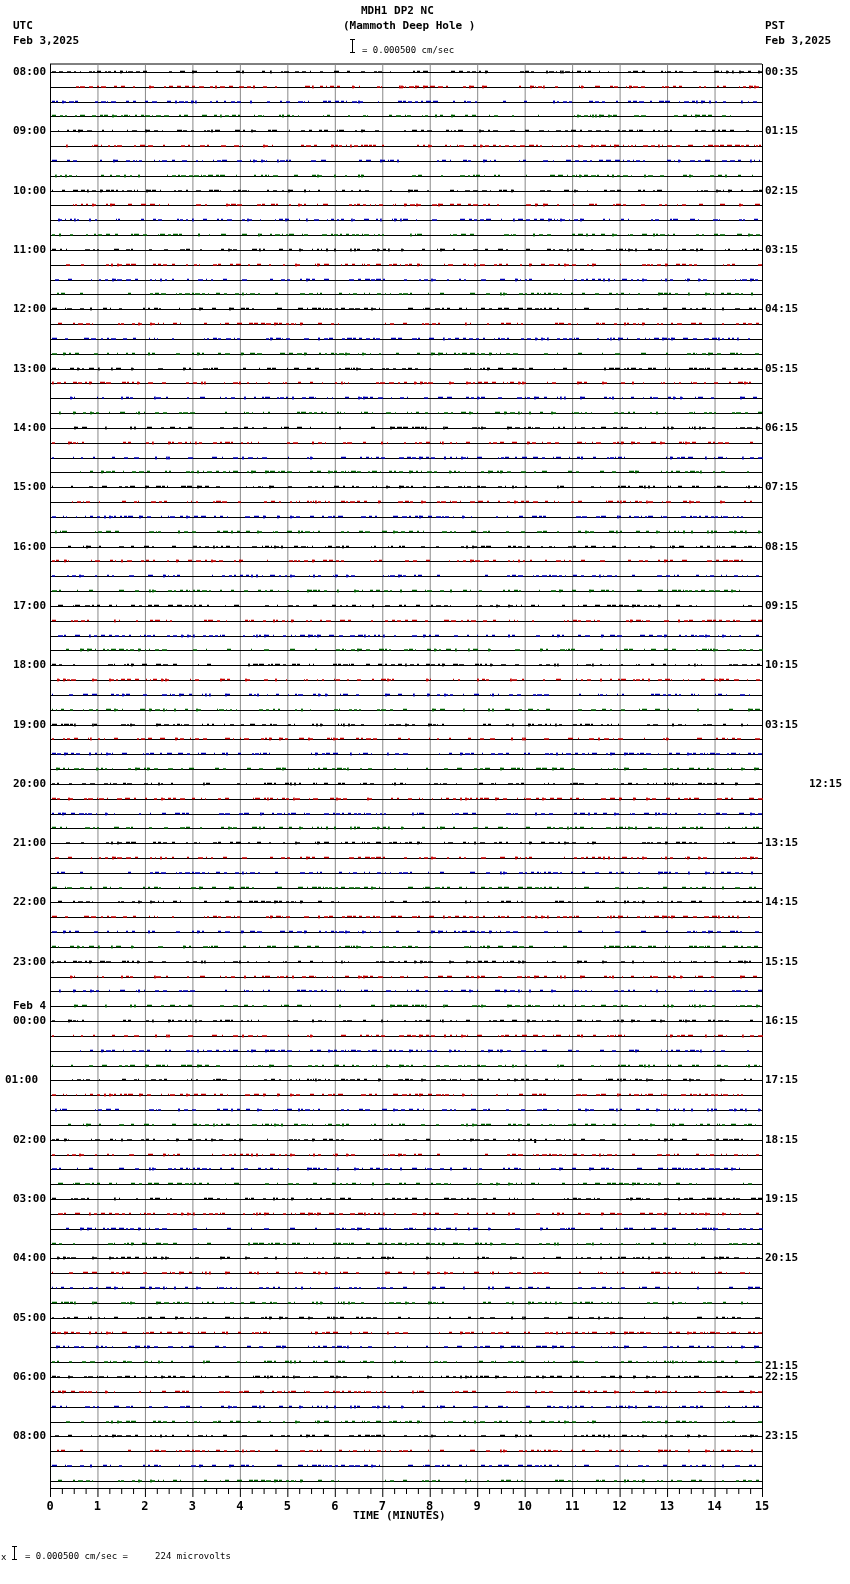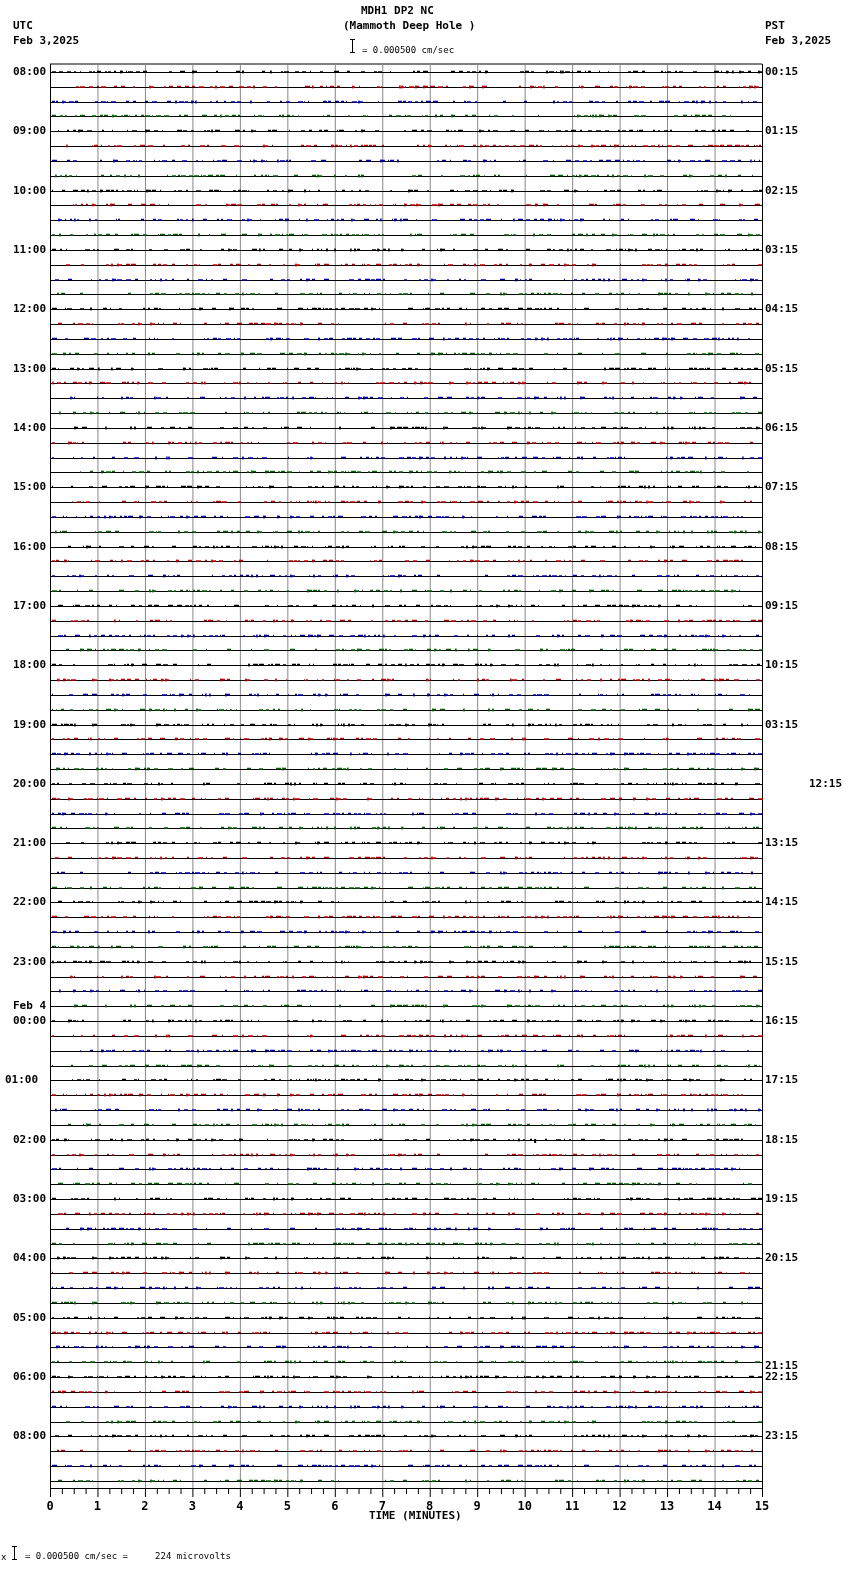--- a/index.html
+++ b/index.html
@@ -335,21 +335,21 @@
     <div class="hlabel" style="left: 13px; top: 956px;">23:00</div>
     <div class="hlabel" style="left: 13px; top: 1000px;">Feb 4</div>
     <div class="hlabel" style="left: 13px; top: 1015px;">00:00</div>
     <div class="hlabel" style="left: 5px; top: 1074px;">01:00</div>
     <div class="hlabel" style="left: 13px; top: 1134px;">02:00</div>
     <div class="hlabel" style="left: 13px; top: 1193px;">03:00</div>
     <div class="hlabel" style="left: 13px; top: 1252px;">04:00</div>
     <div class="hlabel" style="left: 13px; top: 1312px;">05:00</div>
     <div class="hlabel" style="left: 13px; top: 1371px;">06:00</div>
     <div class="hlabel" style="left: 13px; top: 1430px;">08:00</div>
-    <div class="hlabel" style="left: 765px; top: 66px;">00:15</div>
+    <div class="hlabel" style="left: 765px; top: 66px;">00:35</div>
     <div class="hlabel" style="left: 765px; top: 125px;">01:15</div>
     <div class="hlabel" style="left: 765px; top: 185px;">02:15</div>
     <div class="hlabel" style="left: 765px; top: 244px;">03:15</div>
     <div class="hlabel" style="left: 765px; top: 303px;">04:15</div>
     <div class="hlabel" style="left: 765px; top: 363px;">05:15</div>
     <div class="hlabel" style="left: 765px; top: 422px;">06:15</div>
     <div class="hlabel" style="left: 765px; top: 481px;">07:15</div>
     <div class="hlabel" style="left: 765px; top: 541px;">08:15</div>
     <div class="hlabel" style="left: 765px; top: 600px;">09:15</div>
     <div class="hlabel" style="left: 765px; top: 659px;">10:15</div>
@@ -361,19 +361,19 @@
     <div class="hlabel" style="left: 765px; top: 1015px;">16:15</div>
     <div class="hlabel" style="left: 765px; top: 1074px;">17:15</div>
     <div class="hlabel" style="left: 765px; top: 1134px;">18:15</div>
     <div class="hlabel" style="left: 765px; top: 1193px;">19:15</div>
     <div class="hlabel" style="left: 765px; top: 1252px;">20:15</div>
     <div class="hlabel" style="left: 765px; top: 1312px; margin-top: 48px;">21:15</div>
     <div class="hlabel" style="left: 765px; top: 1371px;">22:15</div>
     <div class="hlabel" style="left: 765px; top: 1430px;">23:15</div>
   </div>
 
-<div class="txt" style="left:369px; top:1510px;">TIME (MINUTES)</div>
+<div class="txt" style="left:353px; top:1510px;">TIME (MINUTES)</div>
 
 <div class="txt small" style="left:1px; top:1551px;">x</div>
 <div style="position:absolute; left:14px; top:1546px; width:1px; height:14px; background:#000;"></div>
 <div style="position:absolute; left:12px; top:1546px; width:5px; height:1px; background:#000;"></div>
 <div style="position:absolute; left:12px; top:1559px; width:5px; height:1px; background:#000;"></div>
 <div class="txt small" style="left:25px; top:1550px;">= 0.000500 cm/sec =     224 microvolts</div>
 
 </body></html>

